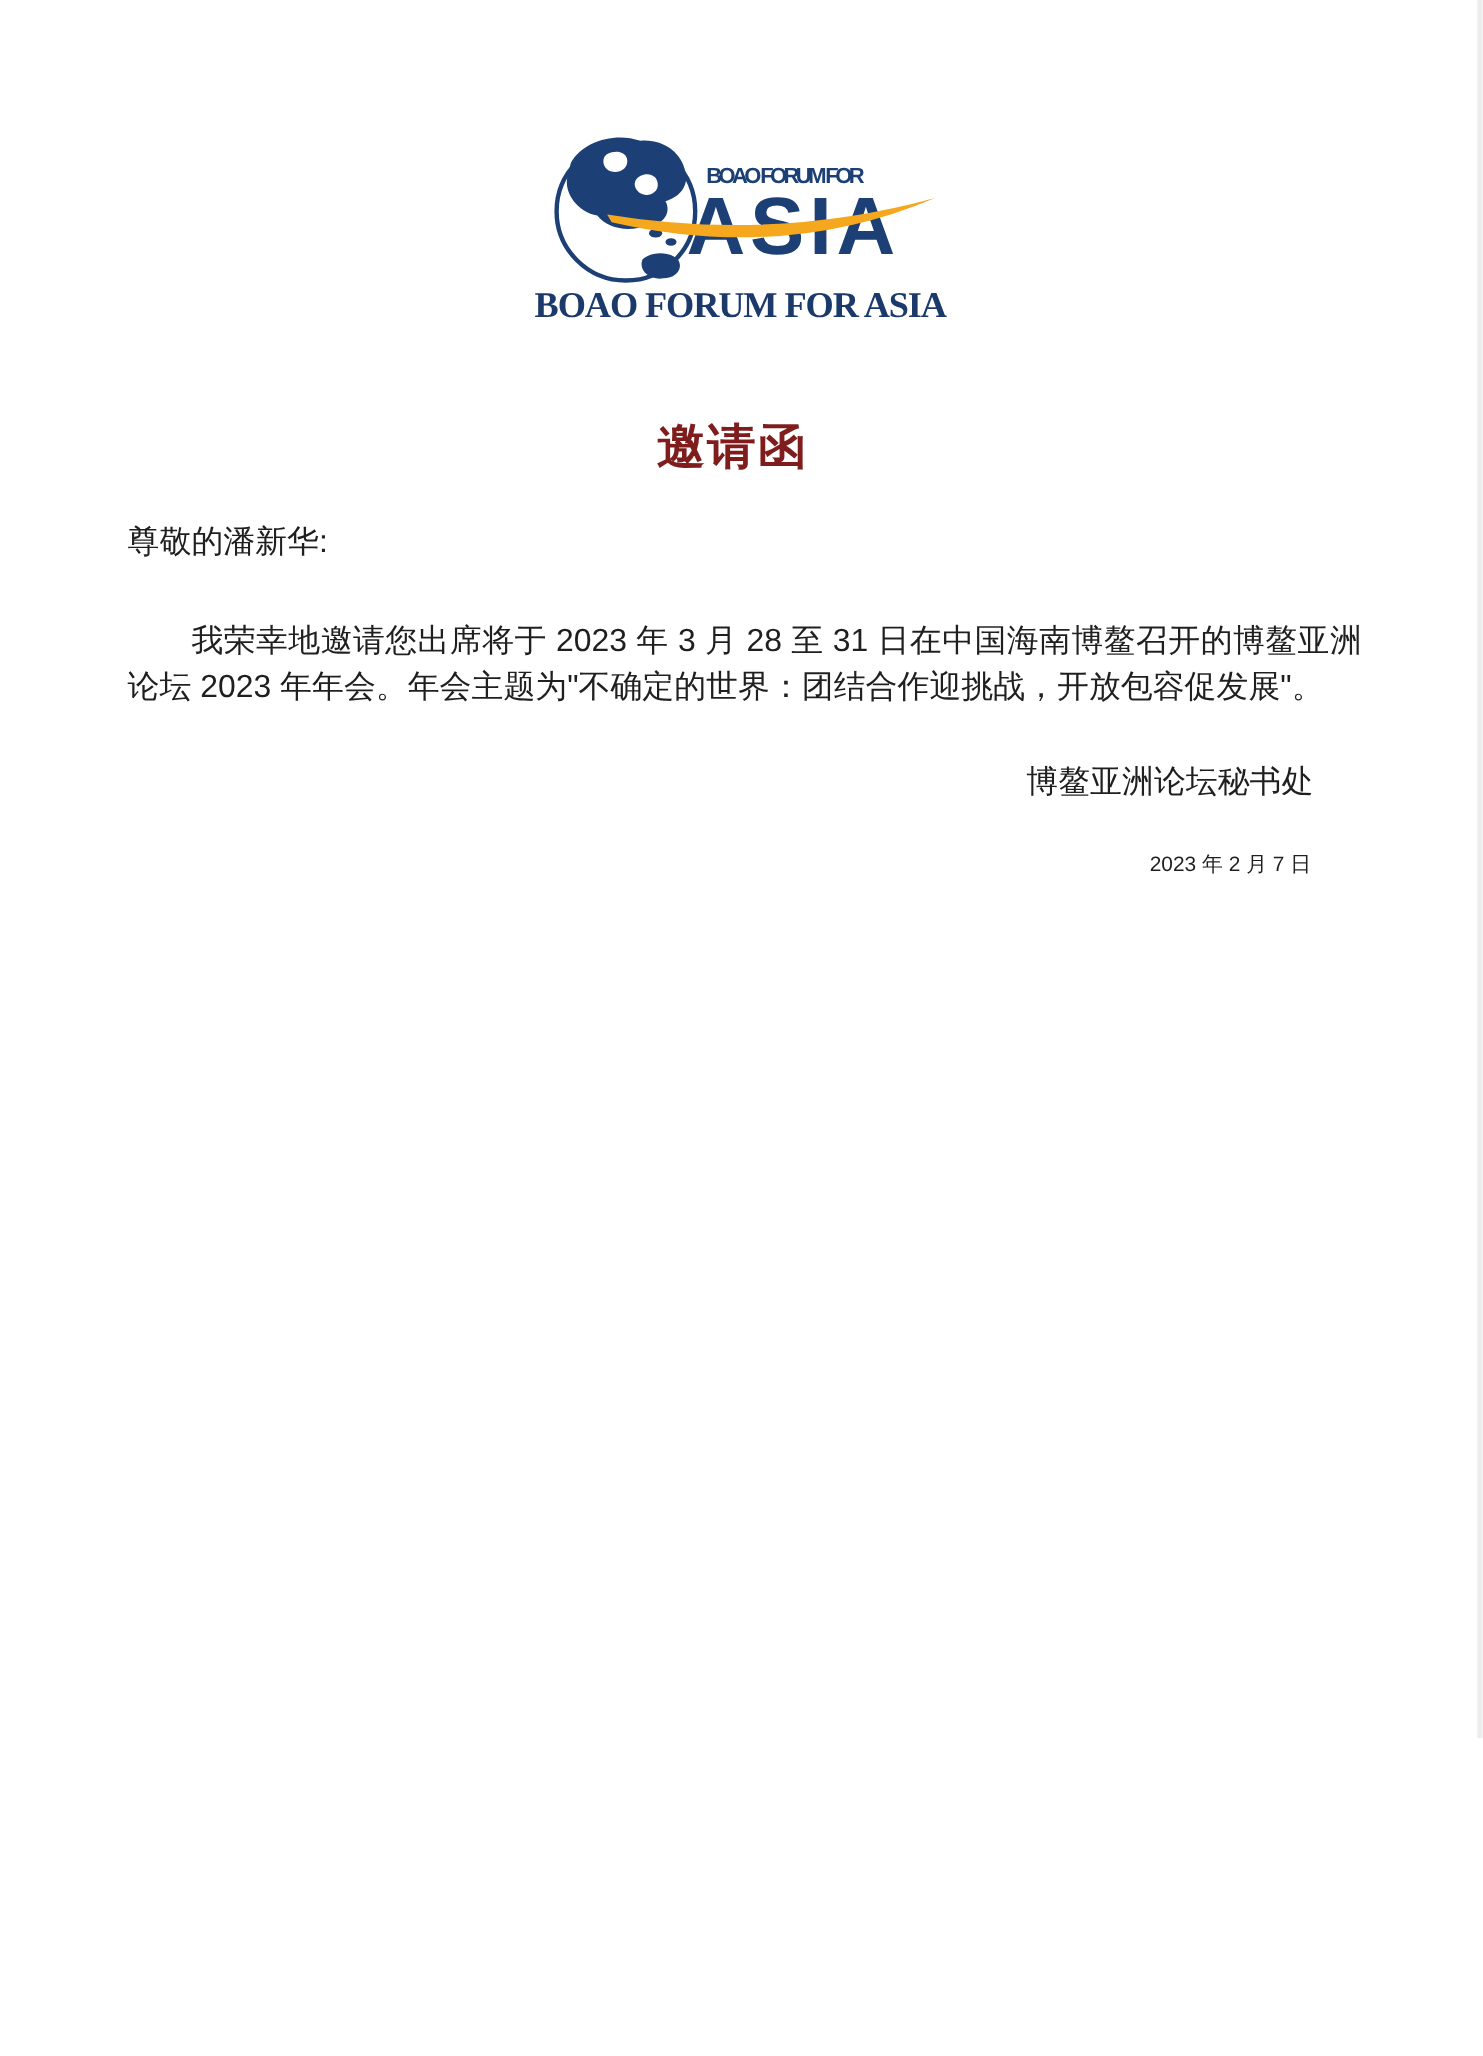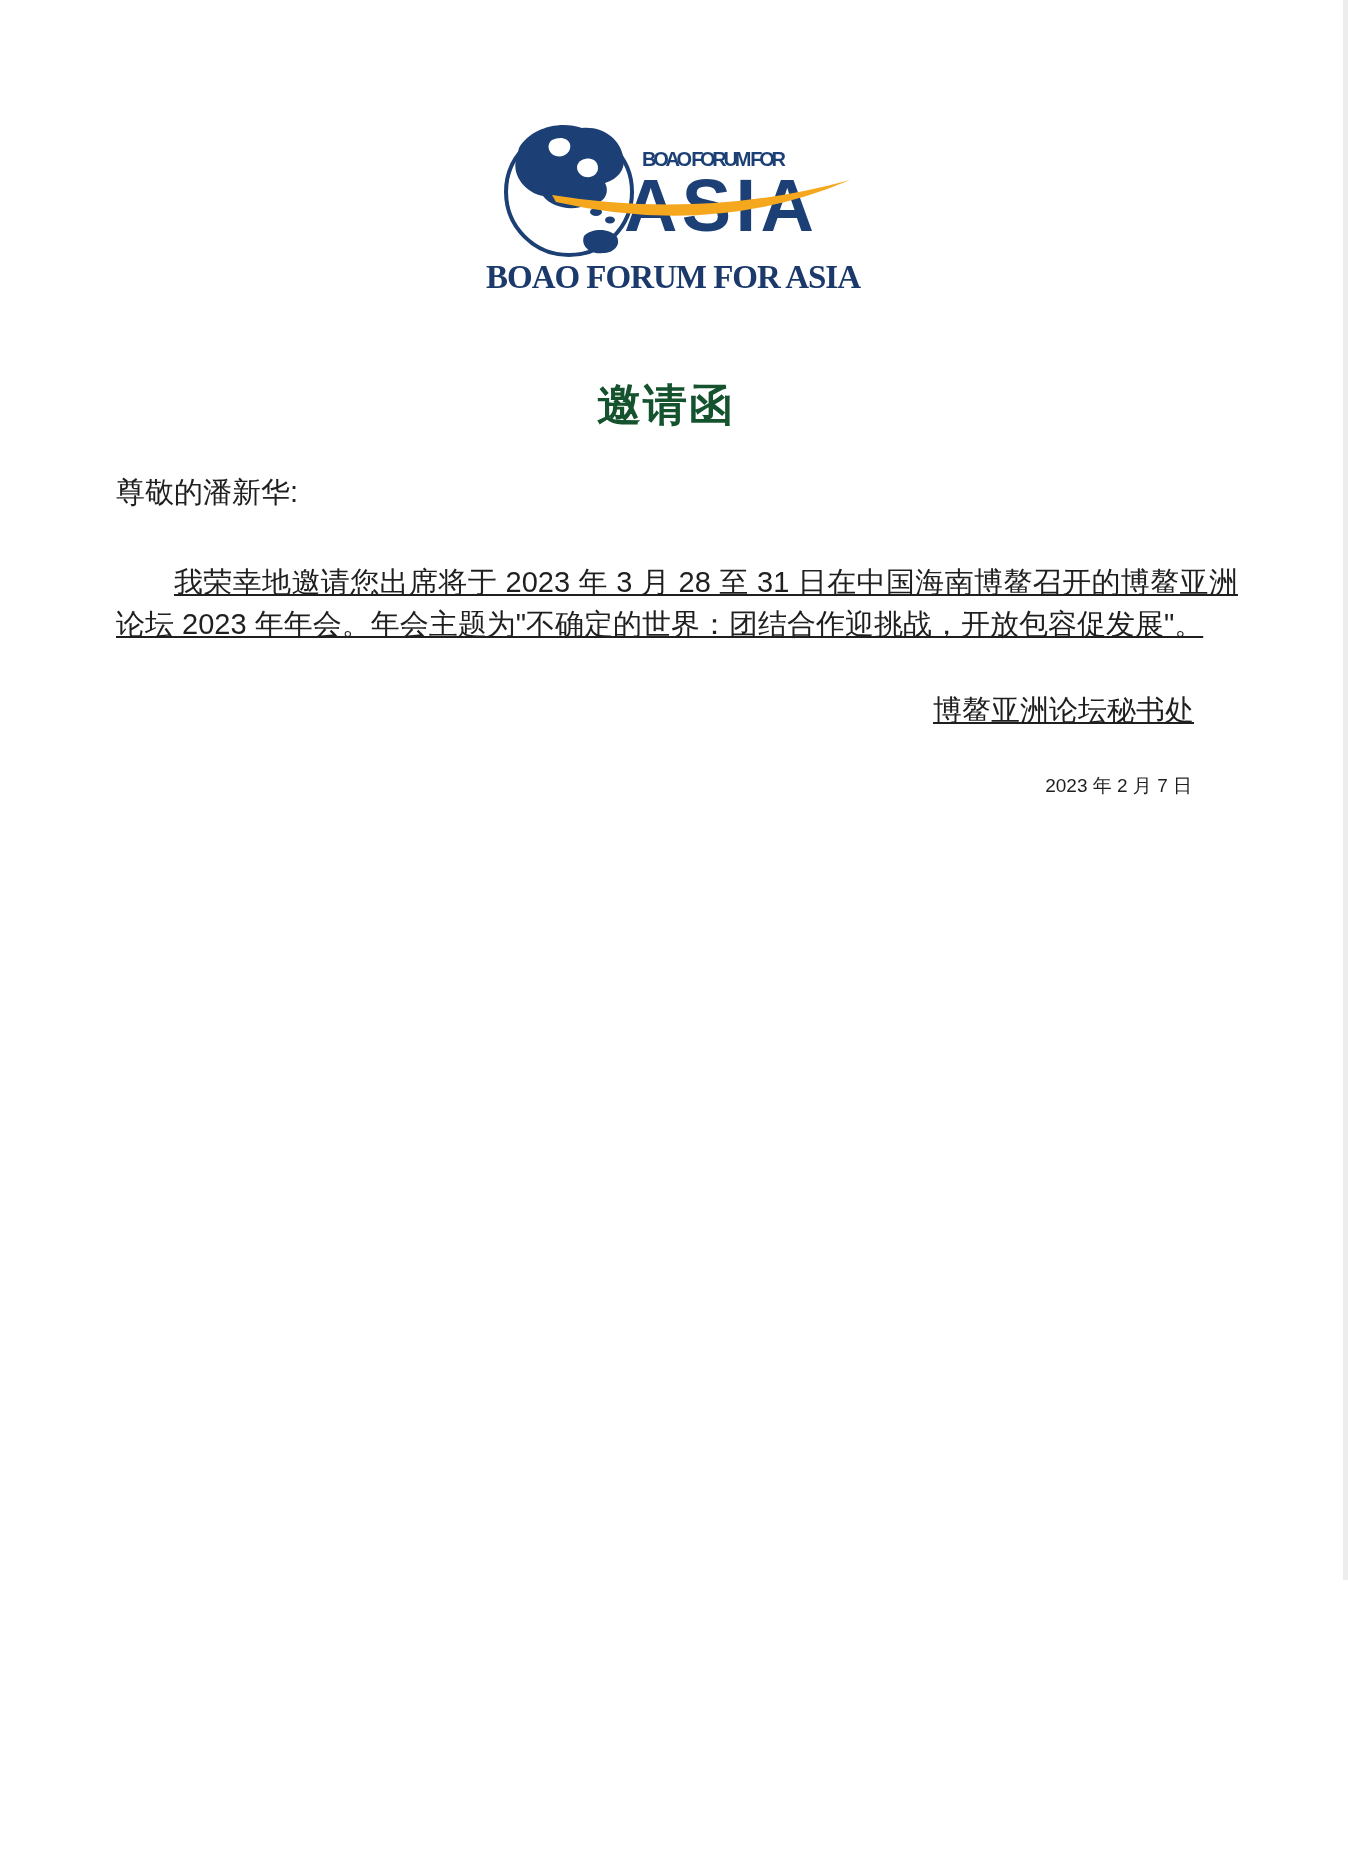--- a/index.html
+++ b/index.html
@@ -23,49 +23,46 @@
     padding-top: 100px;
     text-align: center;
   }
   .logo-block svg { display: inline-block; }
   .doc-title {
     margin: 77px 16px 0 0;
     text-align: center;
     font-size: 44px;
     line-height: 50px;
     font-weight: bold;
-    color: #14532d;
+    color: #7f1d1d;
     letter-spacing: 2px;
-    font-family: Liberation Serif, serif;
   }
   .content {
     padding: 0 110px 0 116px;
   }
   .salutation {
     margin-top: 40px;
     font-size: 29px;
     line-height: 42px;
   }
   .body-text { margin-top: 48px; }
   .body-text p {
     margin: 0 0 44px 0;
     font-size: 29px;
     line-height: 42px;
     text-indent: 2em;
     text-align: justify;
     text-justify: inter-ideograph;
-    text-decoration: underline;
   }
   .signature {
     margin-top: 38px;
     font-size: 29px;
     line-height: 42px;
     text-align: right;
     padding-right: 44px;
-    text-decoration: underline;
   }
   .letter-date {
     margin-top: 34px;
     font-size: 19px;
     line-height: 42px;
     text-align: right;
     padding-right: 46px;
   }
   .logo-small-text {
     font-family: "Liberation Sans", sans-serif;

